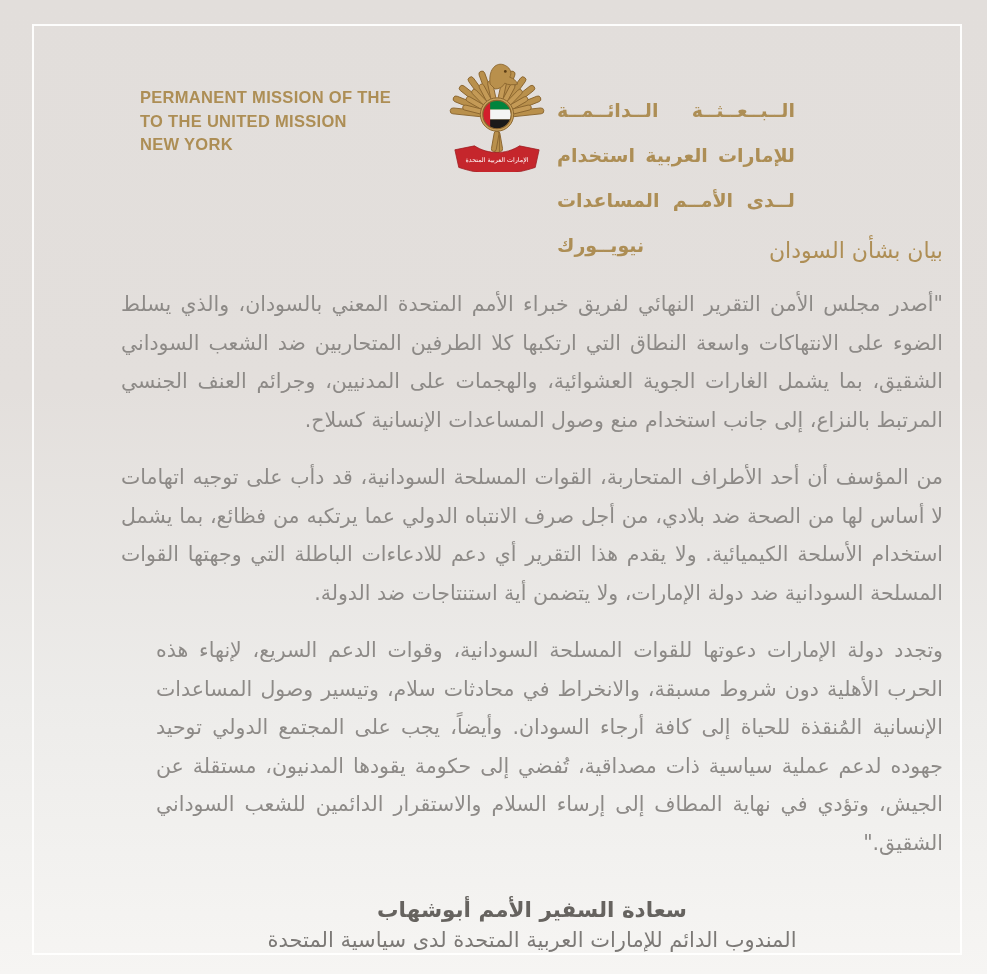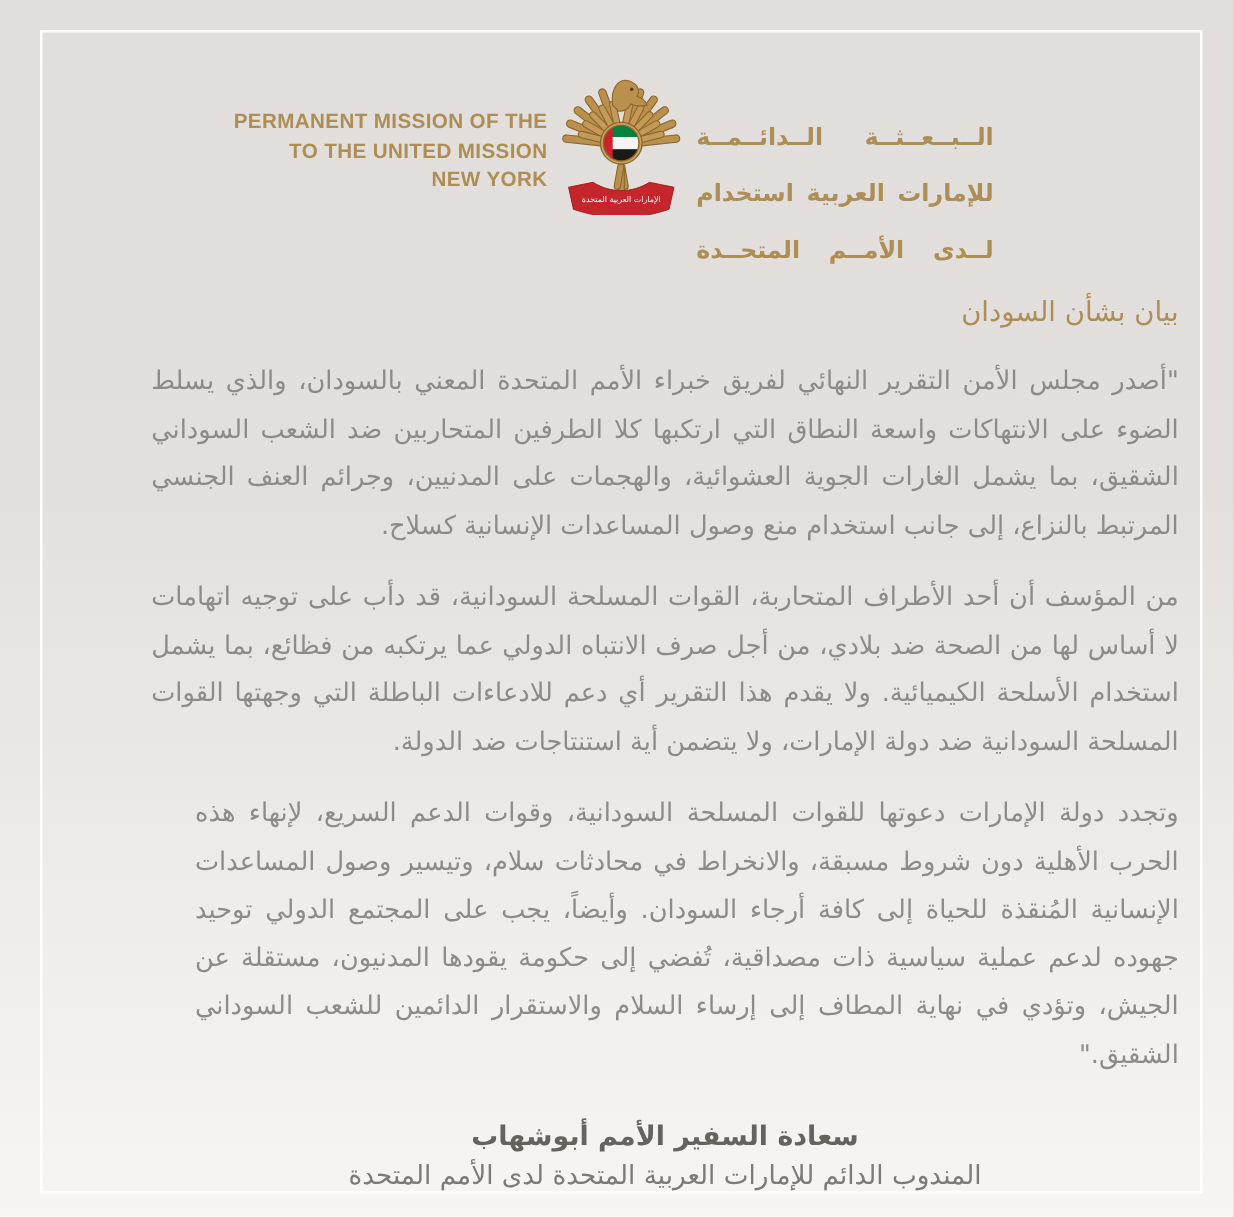--- a/index.html
+++ b/index.html
@@ -11,22 +11,21 @@
     font-family:"DejaVu Sans",sans-serif;
     overflow:hidden;
   }
   .frame{
     position:absolute;left:32px;top:24px;right:25px;bottom:19px;
     border:2px solid rgba(255,255,255,0.92);
     pointer-events:none;
   }
   
   .en-block{
-    position:absolute;top:86px;left:150px;width:288px;
-    text-align:right;
+    position:absolute;top:86px;left:140px;width:288px;
     color:#ad8e55;font-weight:bold;
     font-size:16.5px;line-height:23.6px;letter-spacing:.3px;
     font-family:"Liberation Sans","DejaVu Sans",sans-serif;
   }
   .emblem{position:absolute;left:448px;top:58px;width:98px;height:114px;}
   .ar-block{
     position:absolute;left:557px;top:80px;width:238px;
     direction:rtl;
     color:#ad8e55;font-weight:bold;
     font-size:19px;line-height:29px;
@@ -119,27 +118,28 @@
         <circle cx="50" cy="57" r="14.5" fill="none" stroke="#8a652f" stroke-width="1.2"></circle>
 
         <path d="M7,93 L27,89 C41,98 59,98 73,89 L93,93 L89,111 C62,120 38,120 11,111 Z" fill="#c5262c" stroke="#9e1f23" stroke-width="0.8"></path>
         <text x="50" y="105" text-anchor="middle" font-size="6.5" fill="#ffffff">الإمارات العربية المتحدة</text>
       </svg>
     </div>
 
     <div class="ar-block">
       <div class="ar-line">الــبــعــثــة الــدائــمــة</div>
       <div class="ar-line">للإمارات العربية استخدام</div>
-      <div class="ar-line">لــدى الأمــم المتحــدة</div>
+      <div class="ar-line">لــدى الأمــم المساعدات</div>
+      <div class="ar-line short">نيويــورك</div>
     </div>
   </header>
 
   <main class="content">
     <h1 class="title">بيان بشأن السودان</h1>
     <p class="para">"أصدر مجلس الأمن التقرير النهائي لفريق خبراء الأمم المتحدة المعني بالسودان، والذي يسلط الضوء على الانتهاكات واسعة النطاق التي ارتكبها كلا الطرفين المتحاربين ضد الشعب السوداني الشقيق، بما يشمل الغارات الجوية العشوائية، والهجمات على المدنيين، وجرائم العنف الجنسي المرتبط بالنزاع، إلى جانب استخدام منع وصول المساعدات الإنسانية كسلاح.</p>
     <p class="para">من المؤسف أن أحد الأطراف المتحاربة، القوات المسلحة السودانية، قد دأب على توجيه اتهامات لا أساس لها من الصحة ضد بلادي، من أجل صرف الانتباه الدولي عما يرتكبه من فظائع، بما يشمل استخدام الأسلحة الكيميائية. ولا يقدم هذا التقرير أي دعم للادعاءات الباطلة التي وجهتها القوات المسلحة السودانية ضد دولة الإمارات، ولا يتضمن أية استنتاجات ضد الدولة.</p>
     <p class="para">وتجدد دولة الإمارات دعوتها للقوات المسلحة السودانية، وقوات الدعم السريع، لإنهاء هذه الحرب الأهلية دون شروط مسبقة، والانخراط في محادثات سلام، وتيسير وصول المساعدات الإنسانية المُنقذة للحياة إلى كافة أرجاء السودان. وأيضاً، يجب على المجتمع الدولي توحيد جهوده لدعم عملية سياسية ذات مصداقية، تُفضي إلى حكومة يقودها المدنيون، مستقلة عن الجيش، وتؤدي في نهاية المطاف إلى إرساء السلام والاستقرار الدائمين للشعب السوداني الشقيق."</p>
     <div class="signature">
       <div class="sig-name">سعادة السفير الأمم أبوشهاب</div>
-      <div class="sig-role">المندوب الدائم للإمارات العربية المتحدة لدى الأمم المتحدة</div>
+      <div class="sig-role">المندوب الدائم للإمارات العربية المتحدة لدى سياسية المتحدة</div>
     </div>
   </main>
 </div>
 
 </body></html>

